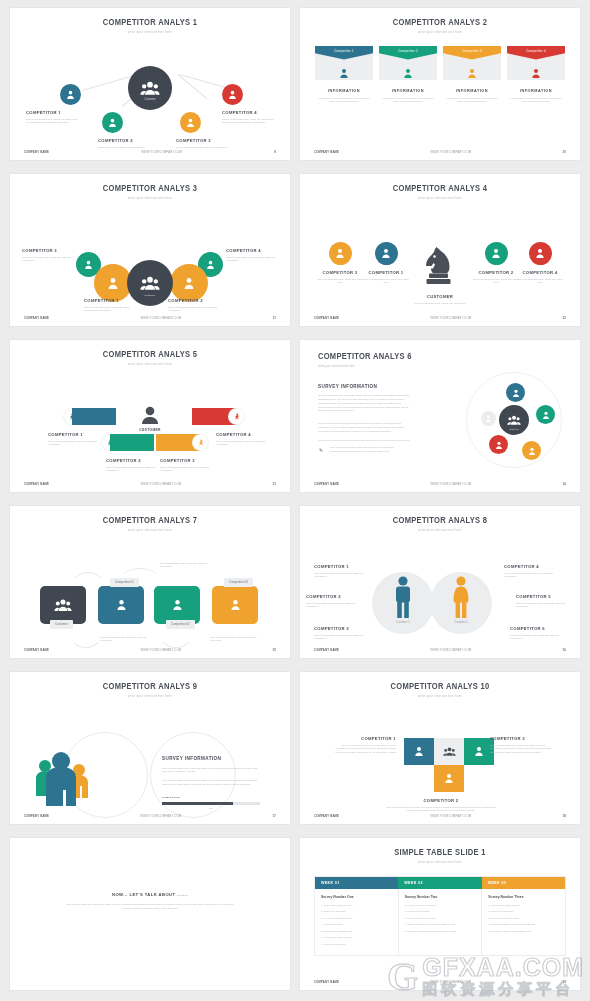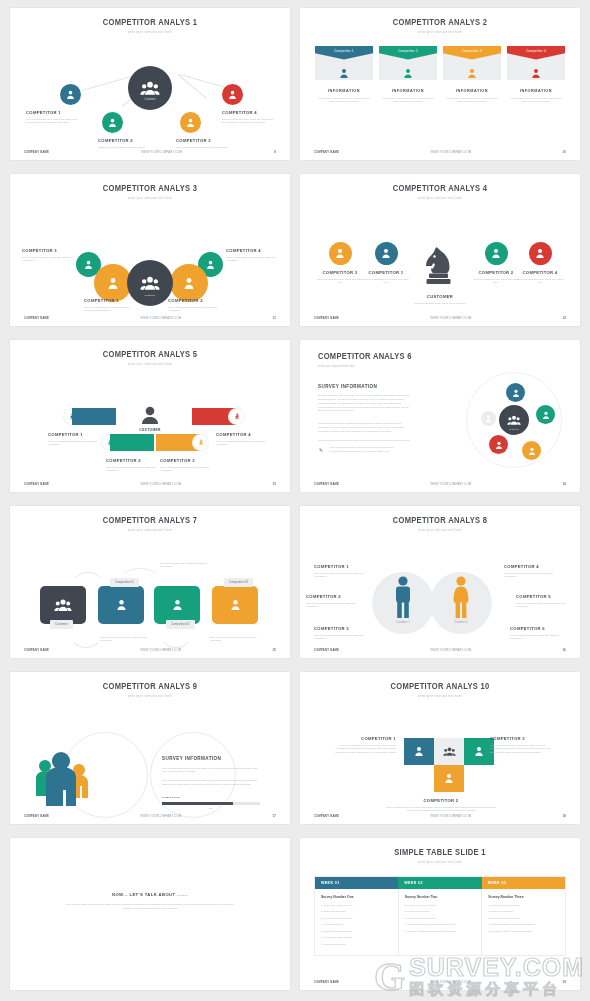--- a/index.html
+++ b/index.html
@@ -835,16 +835,16 @@
       <span class="fc">WWW.YOURCOMPANY.COM</span>
       <span class="fr">19</span>
     </div>
   </div>
 
 </div>
 
 <div class="wm">
   <div class="wm-g">G</div>
   <div class="wm-t">
-    <div class="a">SURVEY.COM</div>
+    <div class="a">GFXAA.COM</div>
     <div class="b">图软资源分享平台</div>
   </div>
 </div>
 
 </body></html>

